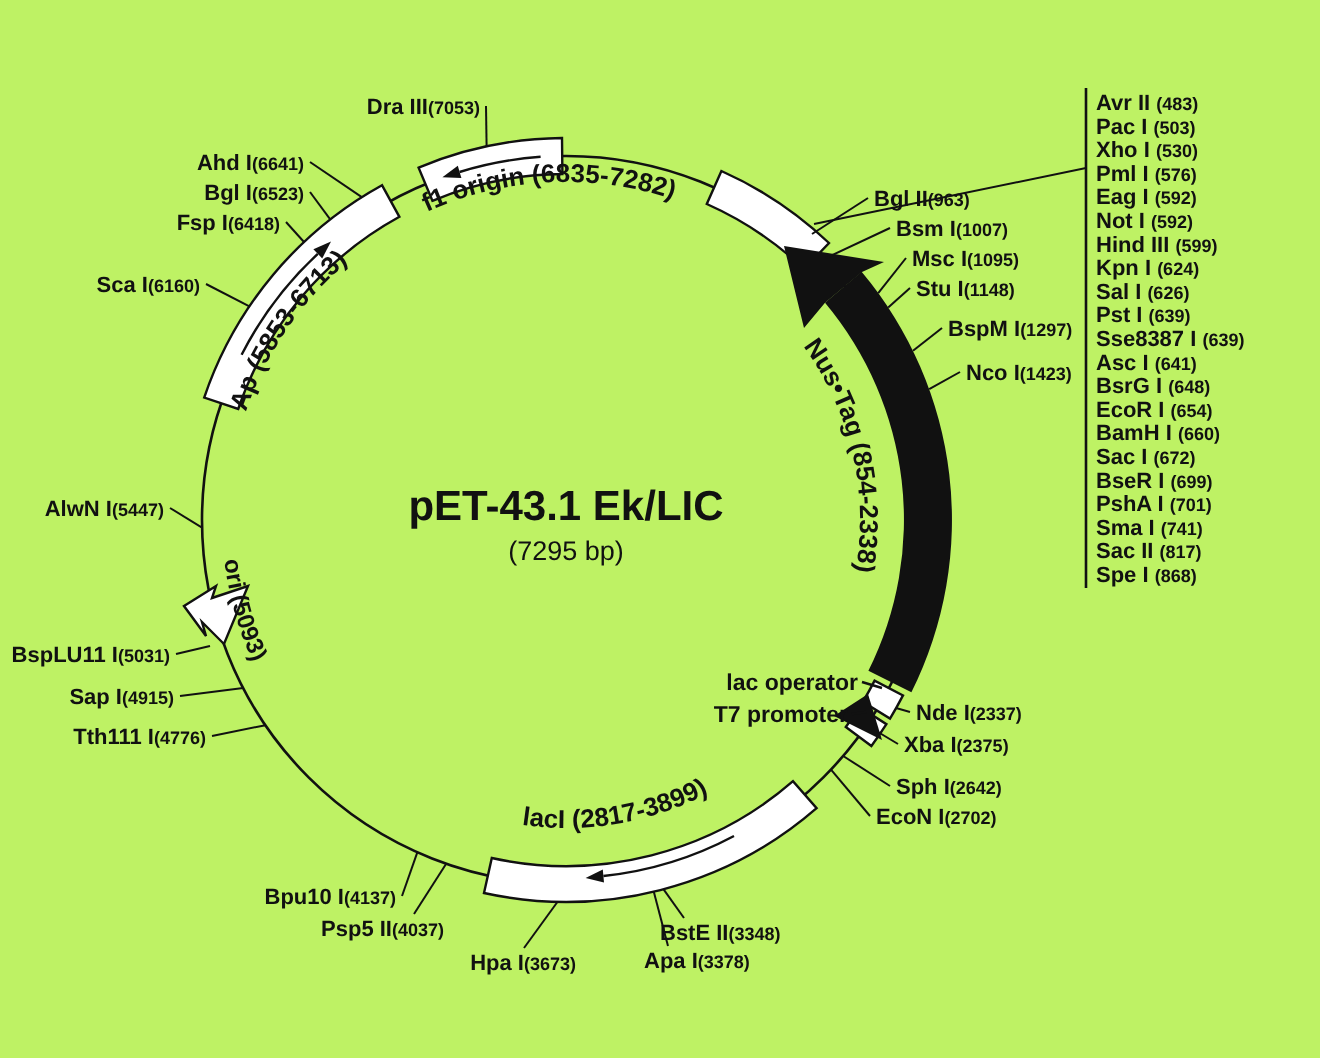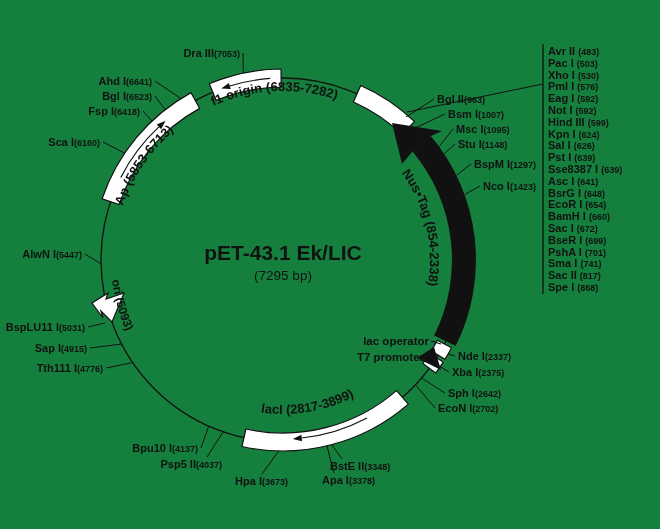--- a/index.html
+++ b/index.html
@@ -1,16 +1,16 @@
 <!DOCTYPE html>
 <html><head>
 <meta charset="utf-8">
 <style>
   html,body{margin:0;padding:0;background:#ffffff;}
-  .stage{position:relative;width:660px;height:529px;background:#15803d;overflow:hidden;}
+  .stage{position:relative;width:660px;height:529px;background:#bef264;overflow:hidden;}
   svg text{font-family:"Liberation Sans", sans-serif;fill:#111111;}
   .title-text{font-size:21px;font-weight:bold;}
   .subtitle-text{font-size:13.5px;}
   .site-name{font-size:11px;font-weight:bold;}
   .site-pos{font-size:9px;font-weight:bold;}
   .list-name{font-size:11px;font-weight:bold;}
   .list-pos{font-size:9px;font-weight:bold;}
   .promoter-label{font-size:11.5px;font-weight:bold;}
 </style>
 </head>

